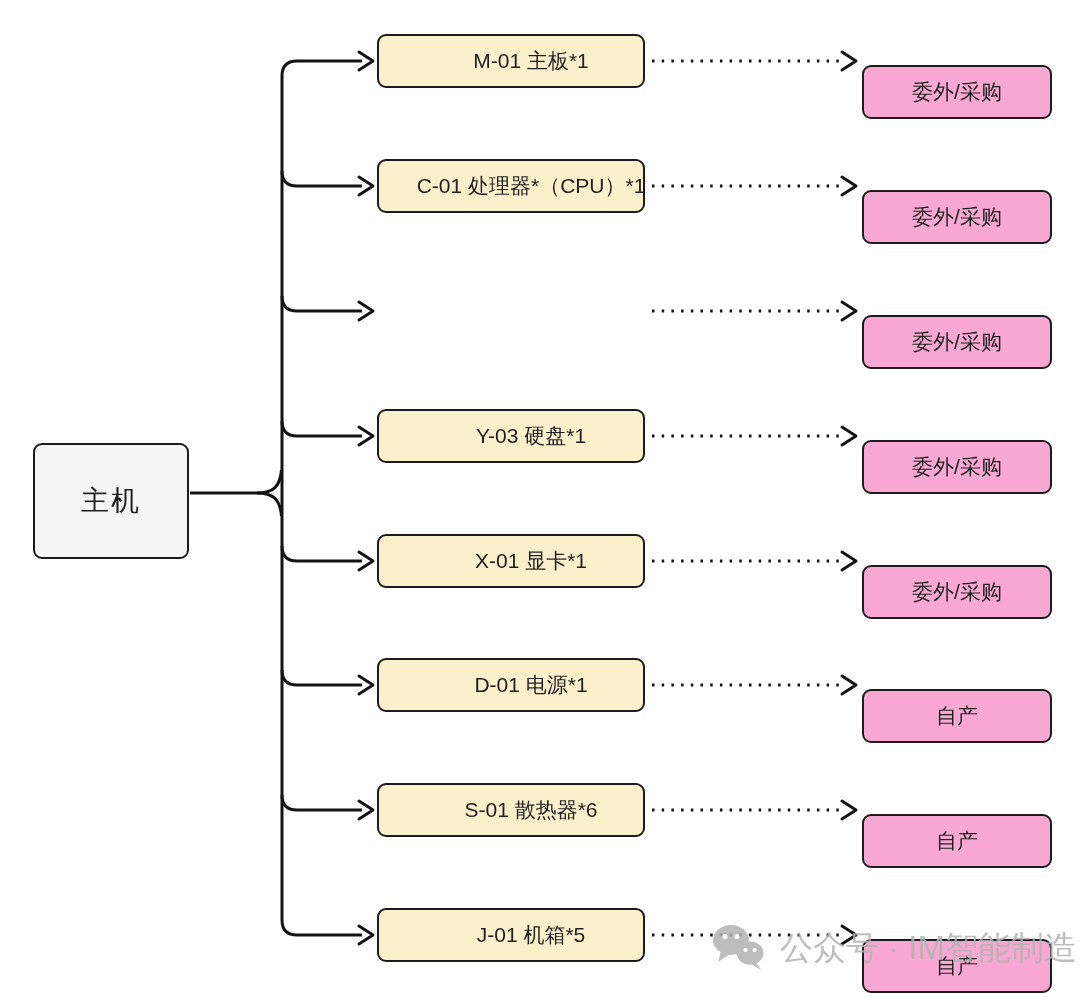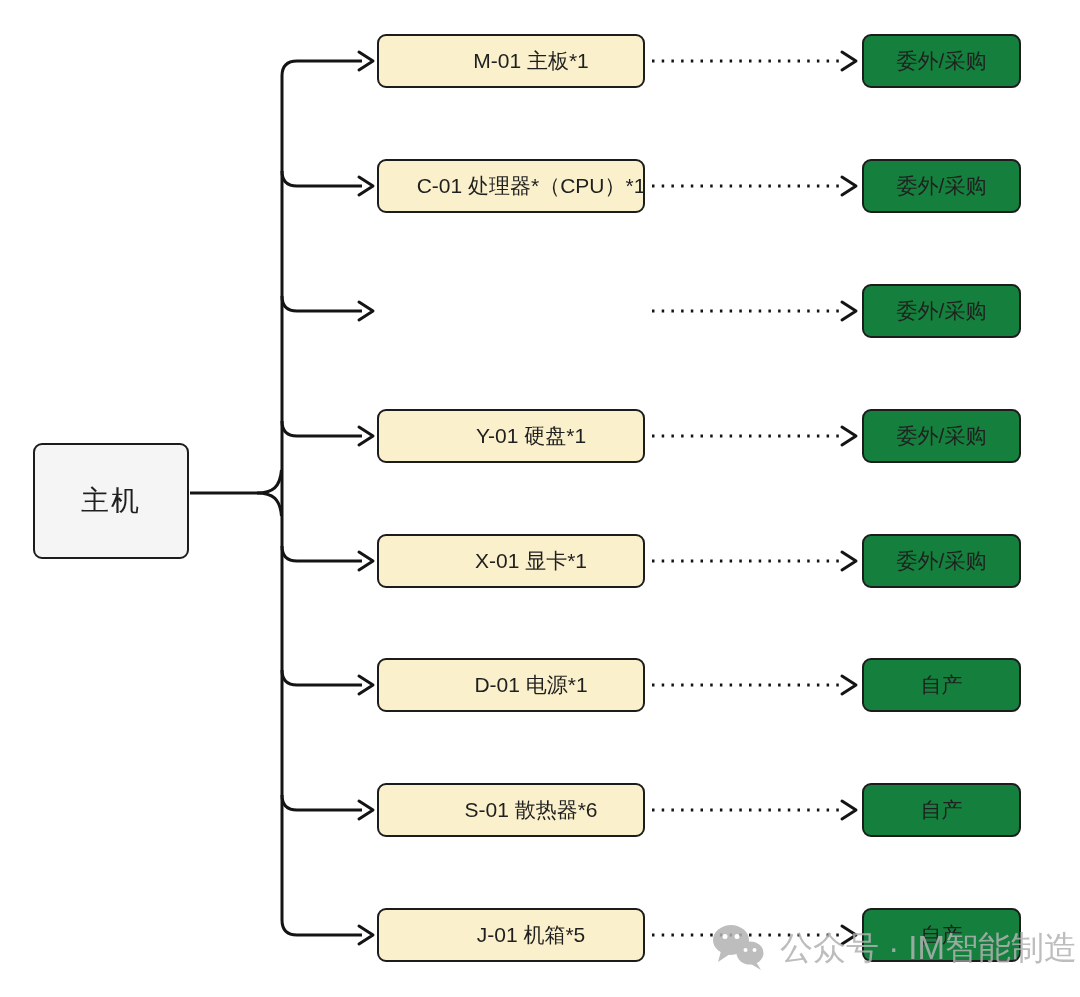--- a/index.html
+++ b/index.html
@@ -46,24 +46,25 @@
   .comp {
     left: 377px;
     width: 268px;
     height: 54px;
     background: #faf0cc;
     font-size: 21px;
     padding-left: 40px;
   }
   .stat {
     left: 862px;
-    width: 159px;
+    width: 190px;
     height: 54px;
-    background: #15803d;
+    background: #f9a8d4;
     font-size: 21px;
+    margin-top: 31px;
   }
   .watermark {
     position: absolute;
     left: 712px;
     top: 924px;
     display: flex;
     align-items: center;
     gap: 16px;
     color: #b2b2b2;
     font-size: 33px;
@@ -127,21 +128,21 @@
       <path d="M 842 676 L 856 685 L 842 694"></path>
       <path d="M 842 801 L 856 810 L 842 819"></path>
       <path d="M 842 926 L 856 935 L 842 944"></path>
     </g>
   </svg>
 
   <div class="node root-box">主机</div>
 
   <div class="node comp" style="top:34px">M-01 主板*1</div>
   <div class="node comp" style="top:159px">C-01 处理器*（CPU）*1</div>
-  <div class="node comp" style="top:409px">Y-01 硬盘*1</div>
+  <div class="node comp" style="top:409px">Y-03 硬盘*1</div>
   <div class="node comp" style="top:534px">X-01 显卡*1</div>
   <div class="node comp" style="top:658px">D-01 电源*1</div>
   <div class="node comp" style="top:783px">S-01 散热器*6</div>
   <div class="node comp" style="top:908px">J-01 机箱*5</div>
 
   <div class="node stat" style="top:34px">委外/采购</div>
   <div class="node stat" style="top:159px">委外/采购</div>
   <div class="node stat" style="top:284px">委外/采购</div>
   <div class="node stat" style="top:409px">委外/采购</div>
   <div class="node stat" style="top:534px">委外/采购</div>

